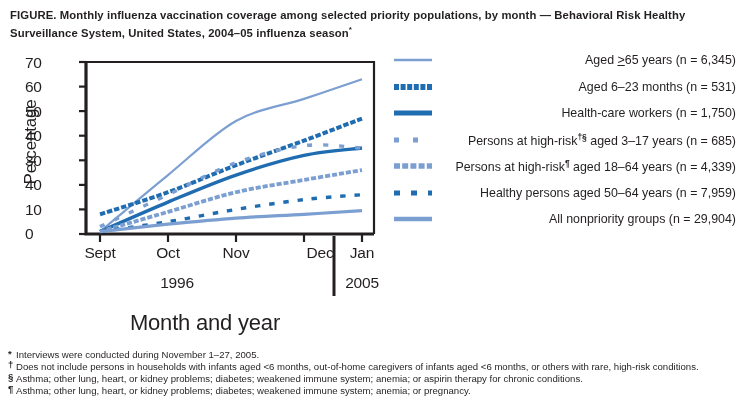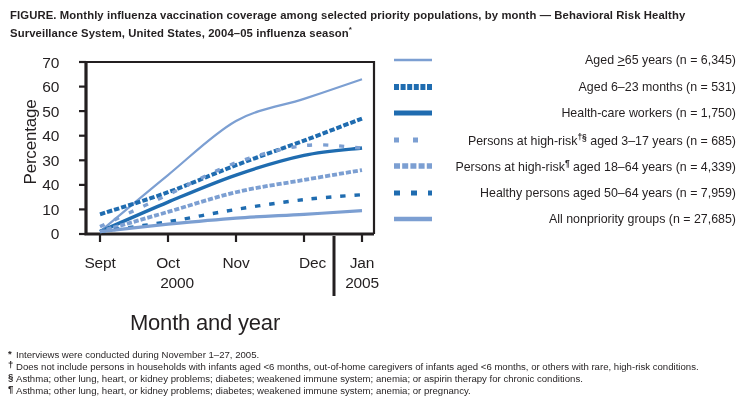--- a/index.html
+++ b/index.html
@@ -55,31 +55,29 @@
     text-align: center;
     font-size: 17px;
     transform: rotate(-90deg);
     transform-origin: center center;
     letter-spacing: -0.2px;
   }
 
   .y-tick-label {
     position: absolute;
     width: 34px;
-    text-align: right;
     font-size: 15.5px;
     letter-spacing: -0.3px;
   }
   .x-tick-label {
     position: absolute;
     width: 70px;
     text-align: center;
     font-size: 15.5px;
     letter-spacing: -0.2px;
-    margin-top: 10px;
   }
   .year-label {
     position: absolute;
     width: 80px;
     text-align: center;
     font-size: 15.5px;
     letter-spacing: -0.2px;
   }
   #x-axis-title {
     position: absolute;
@@ -198,24 +196,24 @@
         <path d="M 100 180.62857142857143 C 111.33 175.30, 145.33 159.33, 168.00 148.69 C 190.67 138.04, 213.33 124.93, 236.00 116.74 C 258.67 108.55, 283.00 102.00, 304.00 99.54 C 325.00 97.09, 352.33 101.59, 362.00 102.00" fill="none" stroke="#7C9FD2" stroke-width="3.4" stroke-linecap="butt" stroke-linejoin="round" stroke-dasharray="5.1 10.88"></path>
         <path d="M 100 185.54285714285714 C 111.33 182.27, 145.33 172.44, 168.00 165.89 C 190.67 159.33, 213.33 151.55, 236.00 146.23 C 258.67 140.90, 283.00 137.63, 304.00 133.94 C 325.00 130.26, 352.33 125.75, 362.00 124.11" fill="none" stroke="#7C9FD2" stroke-width="3.8" stroke-linecap="butt" stroke-linejoin="round" stroke-dasharray="5.13 1.9"></path>
         <path d="M 100 185.54285714285714 C 111.33 183.90, 145.33 179.40, 168.00 175.71 C 190.67 172.03, 213.33 167.11, 236.00 163.43 C 258.67 159.74, 283.00 156.06, 304.00 153.60 C 325.00 151.14, 352.33 149.50, 362.00 148.69" fill="none" stroke="#1F6CB0" stroke-width="3.4" stroke-linecap="butt" stroke-linejoin="round" stroke-dasharray="5.44 8.84"></path>
         <path d="M 100 185.54285714285714 C 111.33 184.31, 145.33 180.42, 168.00 178.17 C 190.67 175.92, 213.33 173.67, 236.00 172.03 C 258.67 170.39, 283.00 169.57, 304.00 168.34 C 325.00 167.11, 352.33 165.27, 362.00 164.66" fill="none" stroke="#7C9FD2" stroke-width="3.2" stroke-linecap="butt" stroke-linejoin="round"></path>
       </g>
   </svg>
 
   <div class="x-tick-label" style="left:65px; top:198px;">Sept</div>
   <div class="x-tick-label" style="left:133px; top:198px;">Oct</div>
   <div class="x-tick-label" style="left:201px; top:198px;">Nov</div>
-  <div class="x-tick-label" style="left:256px; top:198px;text-align:right;">Dec</div>
+  <div class="x-tick-label" style="left:285px; top:198px;">Dec</div>
   <div class="x-tick-label" style="left:327px; top:198px;">Jan</div>
 
-  <div class="year-label" style="left:137px; top:228px;">2000</div>
+  <div class="year-label" style="left:137px; top:228px;">1996</div>
   <div class="year-label" style="left:322px; top:228px;">2005</div>
 
   <div id="x-axis-title">Month and year</div>
 </div>
 
 <div id="legend">
 
   <div class="legend-row">
     <svg class="legend-swatch" viewBox="0 0 40 14">
       <line x1="1" y1="7" x2="39" y2="7" stroke="#7C9FD2" stroke-width="2.6"></line>
@@ -255,21 +253,21 @@
     <svg class="legend-swatch" viewBox="0 0 40 14">
       <line x1="1" y1="7" x2="39" y2="7" stroke="#1F6CB0" stroke-width="5" stroke-dasharray="6 11"></line>
     </svg>
     <span class="legend-label">Healthy persons aged 50–64 years (n = 7,959)</span>
   </div>
 
   <div class="legend-row">
     <svg class="legend-swatch" viewBox="0 0 40 14">
       <line x1="1" y1="7" x2="39" y2="7" stroke="#7C9FD2" stroke-width="4.6"></line>
     </svg>
-    <span class="legend-label">All nonpriority groups (n = 27,685)</span>
+    <span class="legend-label">All nonpriority groups (n = 29,904)</span>
   </div>
 
 </div>
 
 <div id="footnotes">
   <div class="footnote">
     <span class="marker">*</span>
     <span>Interviews were conducted during November 1–27, 2005.</span>
   </div>
   <div class="footnote">

